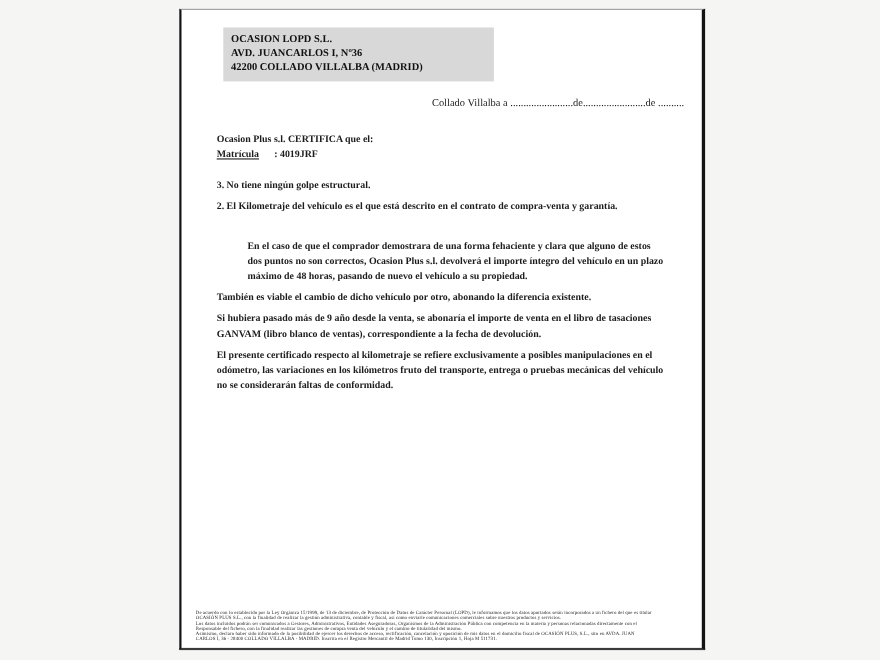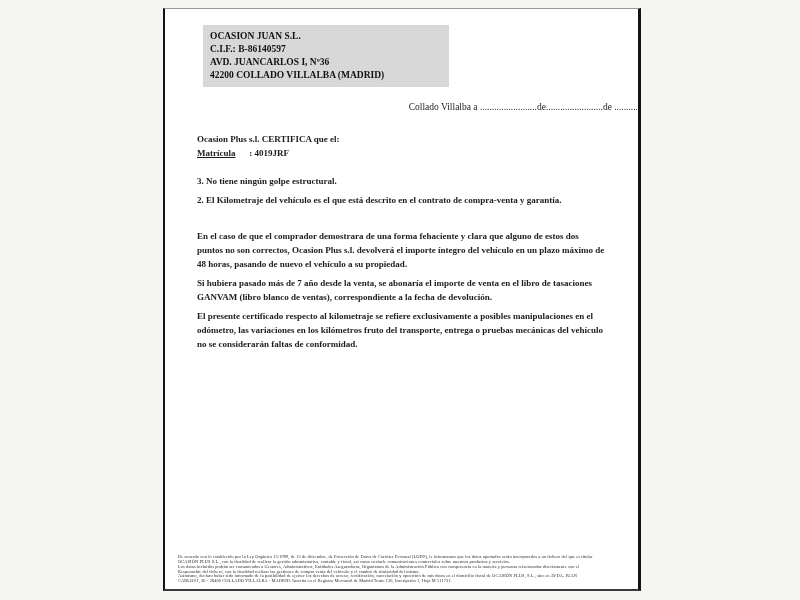--- a/index.html
+++ b/index.html
@@ -26,78 +26,79 @@
     background: #d8d8d8;
     padding: 5px 6px 5px 7px;
     font-weight: bold;
     font-size: 9.5px;
     line-height: 13px;
     color: #111;
   }
   .date-line {
     margin-top: 14px;
     text-align: right;
+    padding-right: 16px;
     font-size: 9.5px;
     line-height: 13px;
   }
   .body-text {
     padding: 0 32px 0 32px;
     font-size: 9px;
     line-height: 14px;
     font-weight: bold;
   }
   .certify-intro { margin-top: 18px; }
   .field-row { line-height: 15px; }
   .field-label {
     display: inline-block;
     min-width: 50px;
     text-decoration: underline;
   }
   .item-1 { margin-top: 13px; }
   .item-2 { margin-top: 5px; }
   .para { margin-top: 5px; }
-  .para-first { margin-top: 22px; }
+  .para-first { margin-top: 22px; margin-left: 28px; }
   .signature { margin-top: 82px; }
   .legal-footer {
     position: absolute;
     left: 13px; right: 8px; bottom: 5px;
     font-size: 4.4px;
     line-height: 4.8px;
     color: #2a2a2a;
     letter-spacing: 0.1px;
   }
 </style>
 </head>
 <body>
 
 <div class="canvas">
   <div class="paper">
 
     <div class="letterhead">
-      <div>OCASION JUAN S.L.</div>
-      <div>C.I.F.: B-86140597</div>
+      <div>OCASION LOPD S.L.</div>
       <div>AVD. JUANCARLOS I, Nº36</div>
       <div>42200 COLLADO VILLALBA (MADRID)</div>
     </div>
 
     <div class="date-line">Collado Villalba a ........................de........................de ..........</div>
 
     <div class="body-text">
       <div class="certify-intro">Ocasion Plus s.l. CERTIFICA que el:</div>
 
       <div class="field-row">
         <span class="field-label">Matrícula</span>
         <span>: 4019JRF</span>
       </div>
 
       <div class="item item-1">3. No tiene ningún golpe estructural.</div>
       <div class="item item-2">2. El Kilometraje del vehículo es el que está descrito en el contrato de compra-venta y garantía.</div>
 
       <p class="para para-first">En el caso de que el comprador demostrara de una forma fehaciente y clara que alguno de estos dos puntos no son correctos, Ocasion Plus s.l. devolverá el importe íntegro del vehículo en un plazo máximo de 48 horas, pasando de nuevo el vehículo a su propiedad.</p>
-      <p class="para">Si hubiera pasado más de 7 año desde la venta, se abonaría el importe de venta en el libro de tasaciones GANVAM (libro blanco de ventas), correspondiente a la fecha de devolución.</p>
+      <p class="para">También es viable el cambio de dicho vehículo por otro, abonando la diferencia existente.</p>
+      <p class="para">Si hubiera pasado más de 9 año desde la venta, se abonaría el importe de venta en el libro de tasaciones GANVAM (libro blanco de ventas), correspondiente a la fecha de devolución.</p>
       <p class="para">El presente certificado respecto al kilometraje se refiere exclusivamente a posibles manipulaciones en el odómetro, las variaciones en los kilómetros fruto del transporte, entrega o pruebas mecánicas del vehículo no se considerarán faltas de conformidad.</p>
 
     </div>
 
     <div class="legal-footer">
       <div>De acuerdo con lo establecido por la Ley Orgánica 15/1999, de 13 de diciembre, de Protección de Datos de Carácter Personal (LOPD), le informamos que los datos aportados serán incorporados a un fichero del que es titular</div>
       <div>OCASIÓN PLUS S.L., con la finalidad de realizar la gestión administrativa, contable y fiscal, así como enviarle comunicaciones comerciales sobre nuestros productos y servicios.</div>
       <div>Los datos incluidos podrán ser comunicados a Gestores, Administrativos, Entidades Aseguradoras, Organismos de la Administración Pública con competencia en la materia y personas relacionadas directamente con el</div>
       <div>Responsable del fichero, con la finalidad realizar las gestiones de compra venta del vehículo y el cambio de titularidad del mismo.</div>
       <div>Asimismo, declaro haber sido informado de la posibilidad de ejercer los derechos de acceso, rectificación, cancelación y oposición de mis datos en el domicilio fiscal de OCASIÓN PLUS, S.L., sito en AVDA. JUAN</div>

